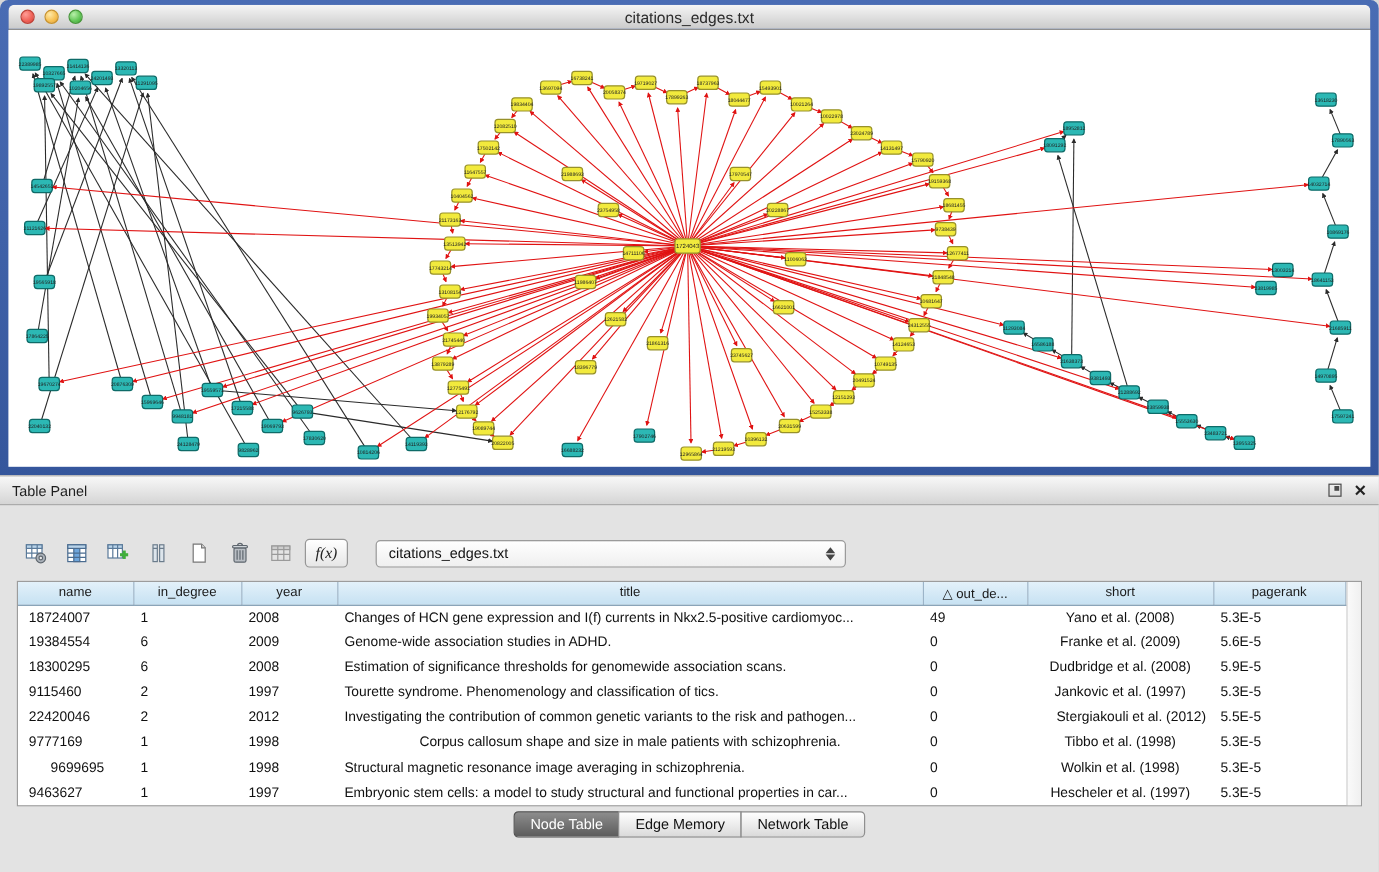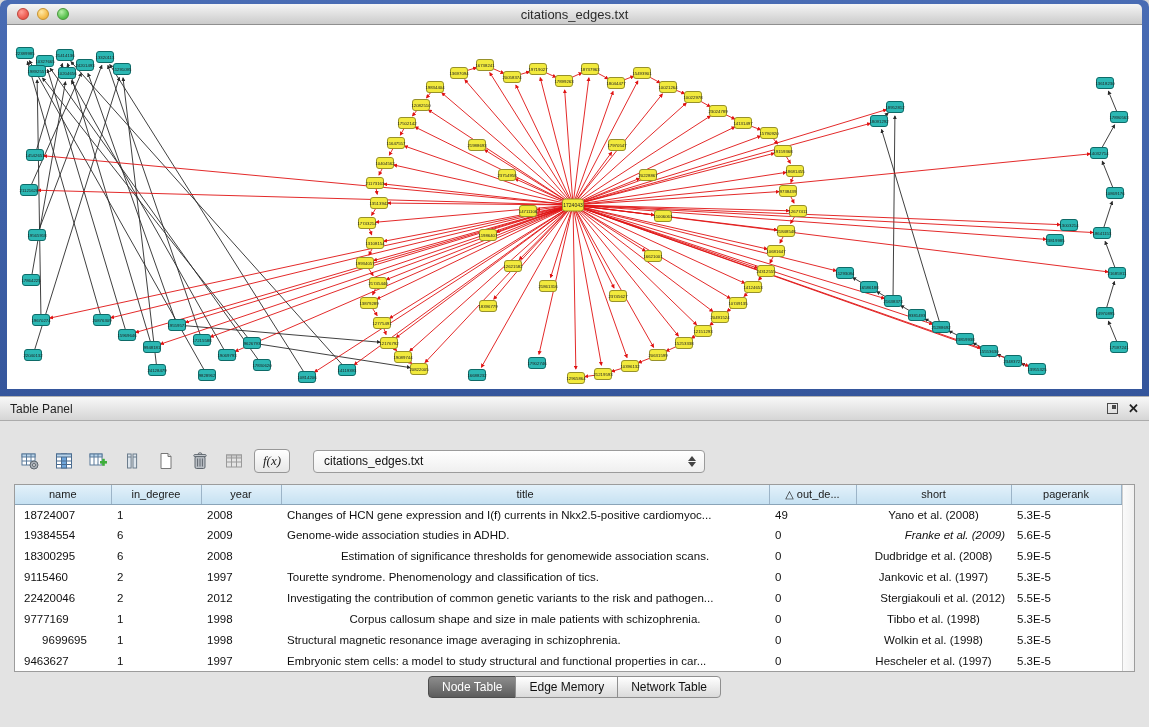--- a/index.html
+++ b/index.html
@@ -584,28 +584,28 @@
               <td style="text-align: left;">49</td>
               <td style="text-align: center;">Yano et al. (2008)</td>
               <td style="text-align: left;">5.3E-5</td>
             </tr>
             <tr>
               <td style="text-align: left;">19384554</td>
               <td style="text-align: left;">6</td>
               <td style="text-align: left;">2009</td>
               <td style="text-align: left;">Genome-wide association studies in ADHD.</td>
               <td style="text-align: left;">0</td>
-              <td style="text-align: right; font-style: italic;">Franke et al. (2009)</td>
+              <td style="text-align: center;">Franke et al. (2009)</td>
               <td style="text-align: left;">5.6E-5</td>
             </tr>
             <tr>
               <td style="text-align: left;">18300295</td>
               <td style="text-align: left;">6</td>
               <td style="text-align: left;">2008</td>
-              <td style="text-align: center;">Estimation of significance thresholds for genomewide association scans.</td>
+              <td style="text-align: left;">Estimation of significance thresholds for genomewide association scans.</td>
               <td style="text-align: left;">0</td>
               <td style="text-align: center;">Dudbridge et al. (2008)</td>
               <td style="text-align: left;">5.9E-5</td>
             </tr>
             <tr>
               <td style="text-align: left;">9115460</td>
               <td style="text-align: left;">2</td>
               <td style="text-align: left;">1997</td>
               <td style="text-align: left;">Tourette syndrome. Phenomenology and classification of tics.</td>
               <td style="text-align: left;">0</td>

